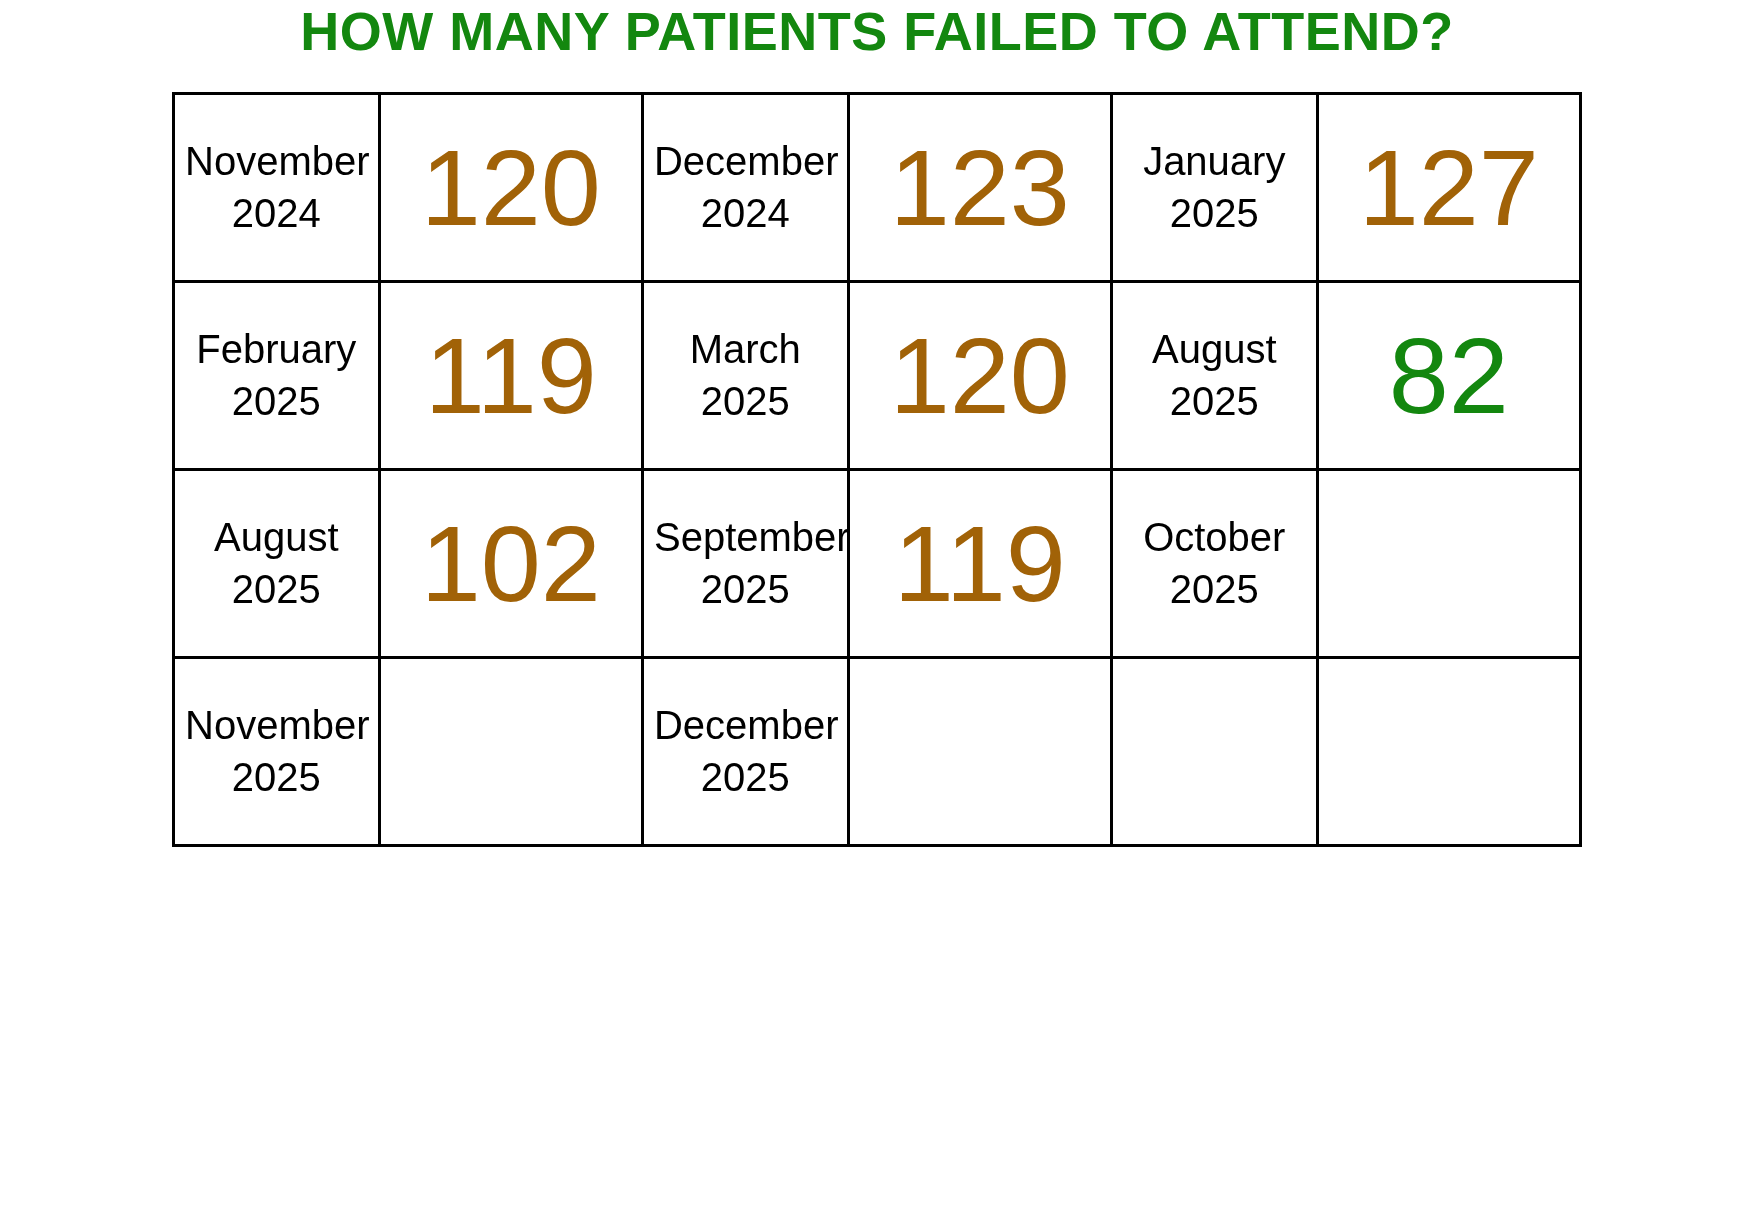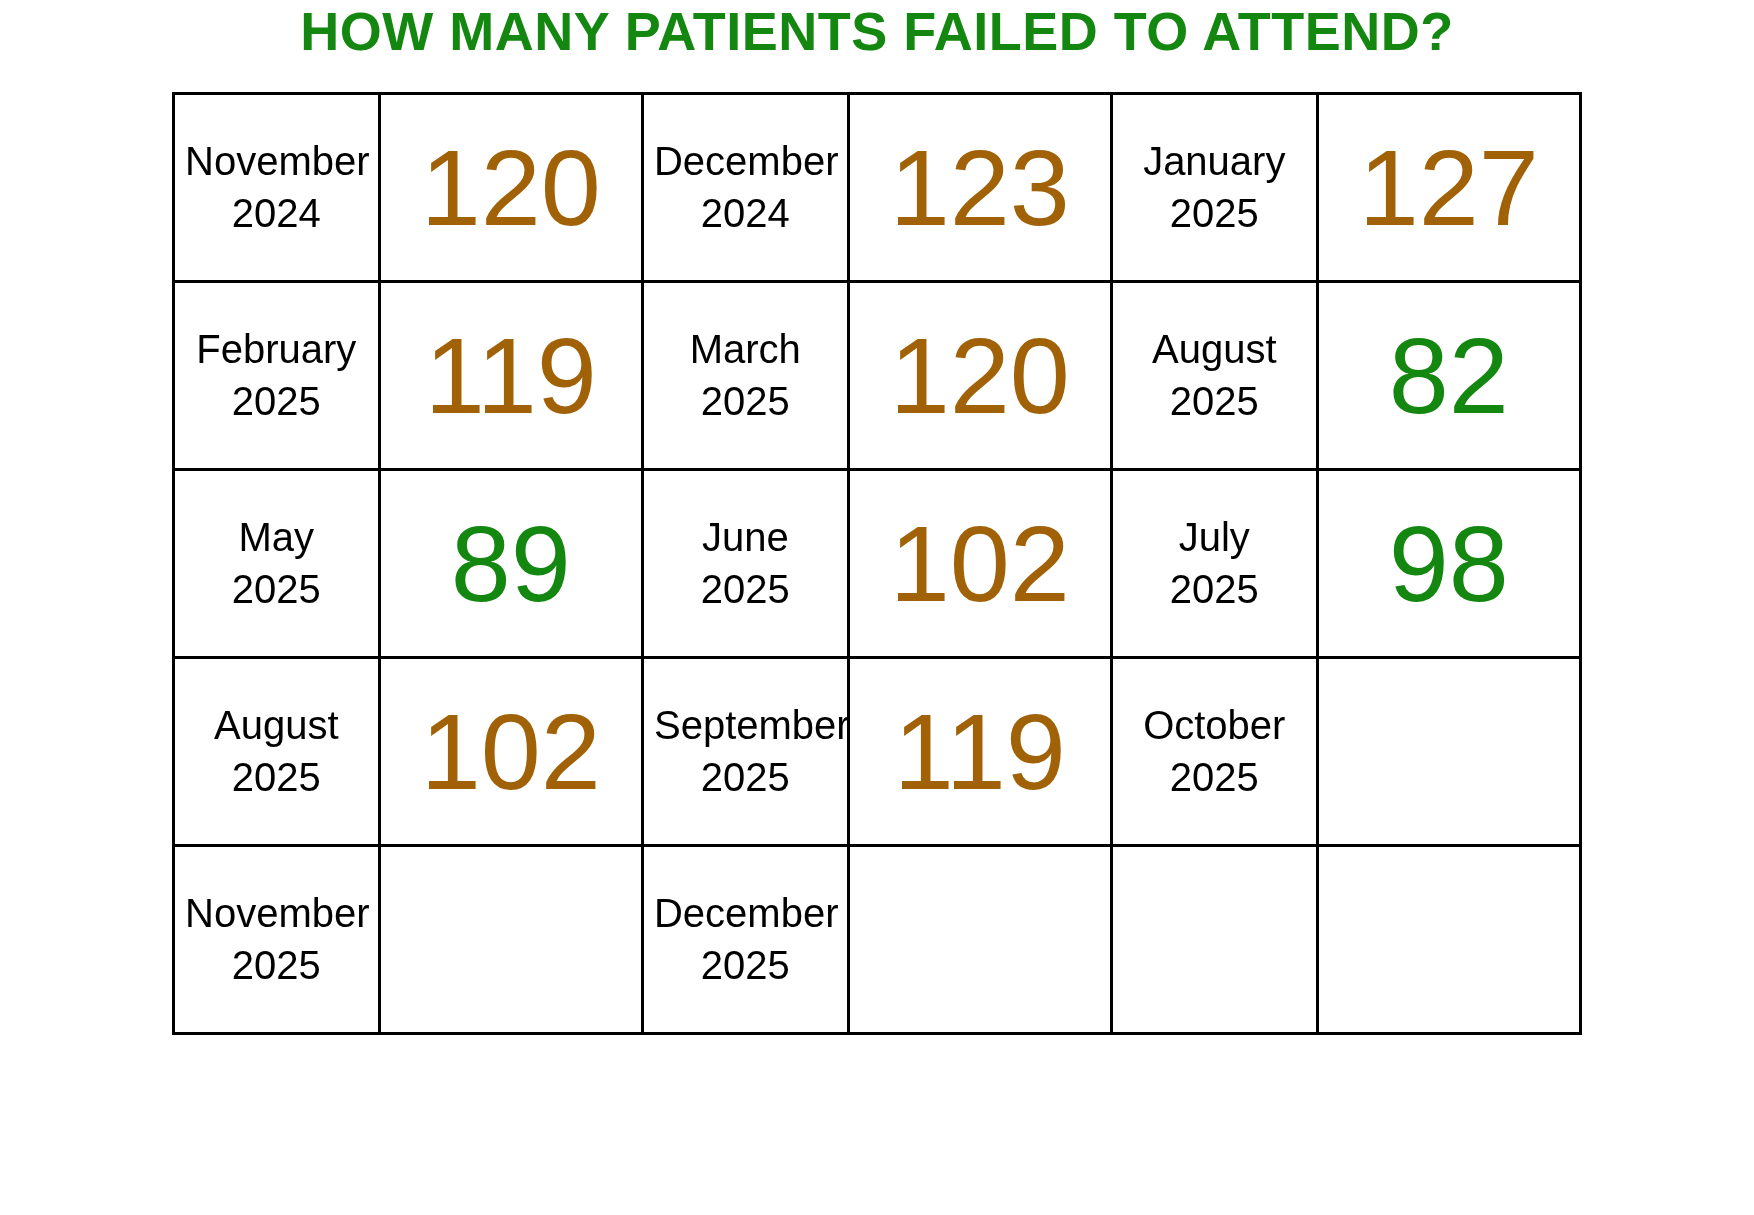--- a/index.html
+++ b/index.html
@@ -118,43 +118,20 @@
           </td>
           <td class="label">
             <span class="lbl-line">August</span>
             <span class="lbl-line">2025</span>
           </td>
           <td class="value">
             <span class="num green">82</span>
           </td>
         </tr>
 
-        <tr>
-          <td class="label">
-            <span class="lbl-line">May</span>
-            <span class="lbl-line">2025</span>
-          </td>
-          <td class="value">
-            <span class="num green">89</span>
-          </td>
-          <td class="label">
-            <span class="lbl-line">June</span>
-            <span class="lbl-line">2025</span>
-          </td>
-          <td class="value">
-            <span class="num red">102</span>
-          </td>
-          <td class="label">
-            <span class="lbl-line">July</span>
-            <span class="lbl-line">2025</span>
-          </td>
-          <td class="value">
-            <span class="num green">98</span>
-          </td>
-        </tr>
 
         <tr>
           <td class="label">
             <span class="lbl-line">August</span>
             <span class="lbl-line">2025</span>
           </td>
           <td class="value">
             <span class="num red">102</span>
           </td>
           <td class="label">

